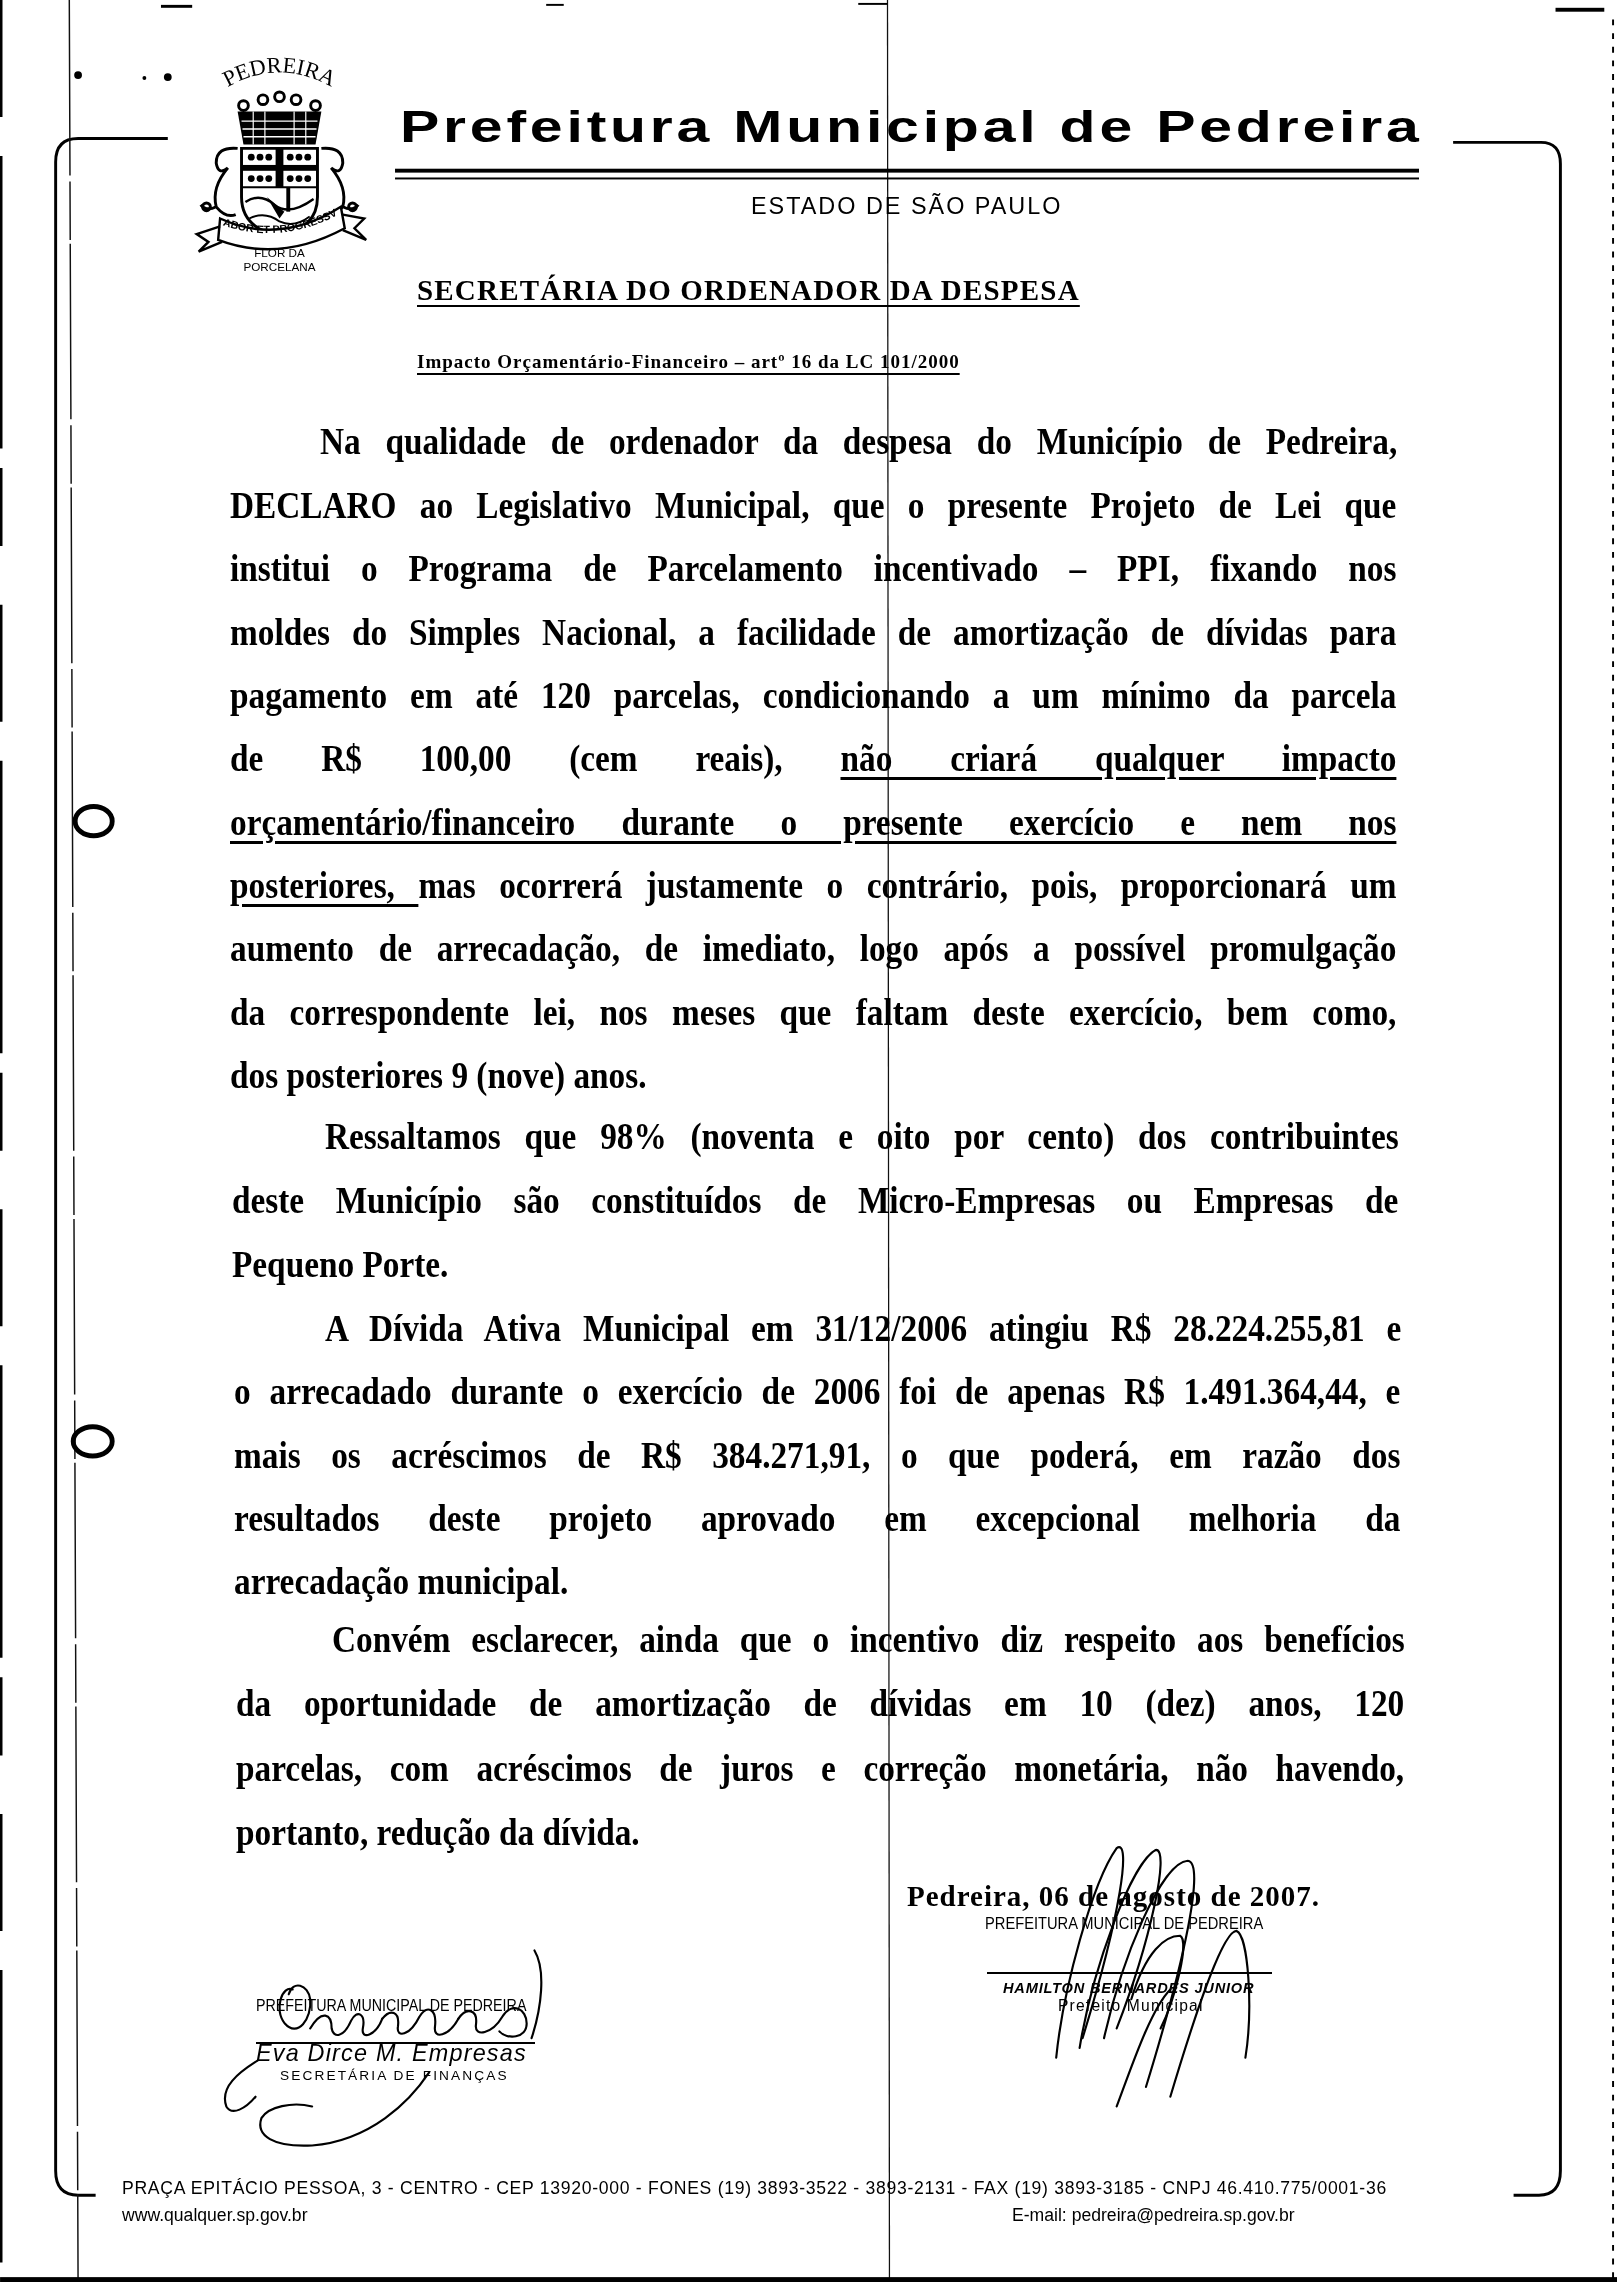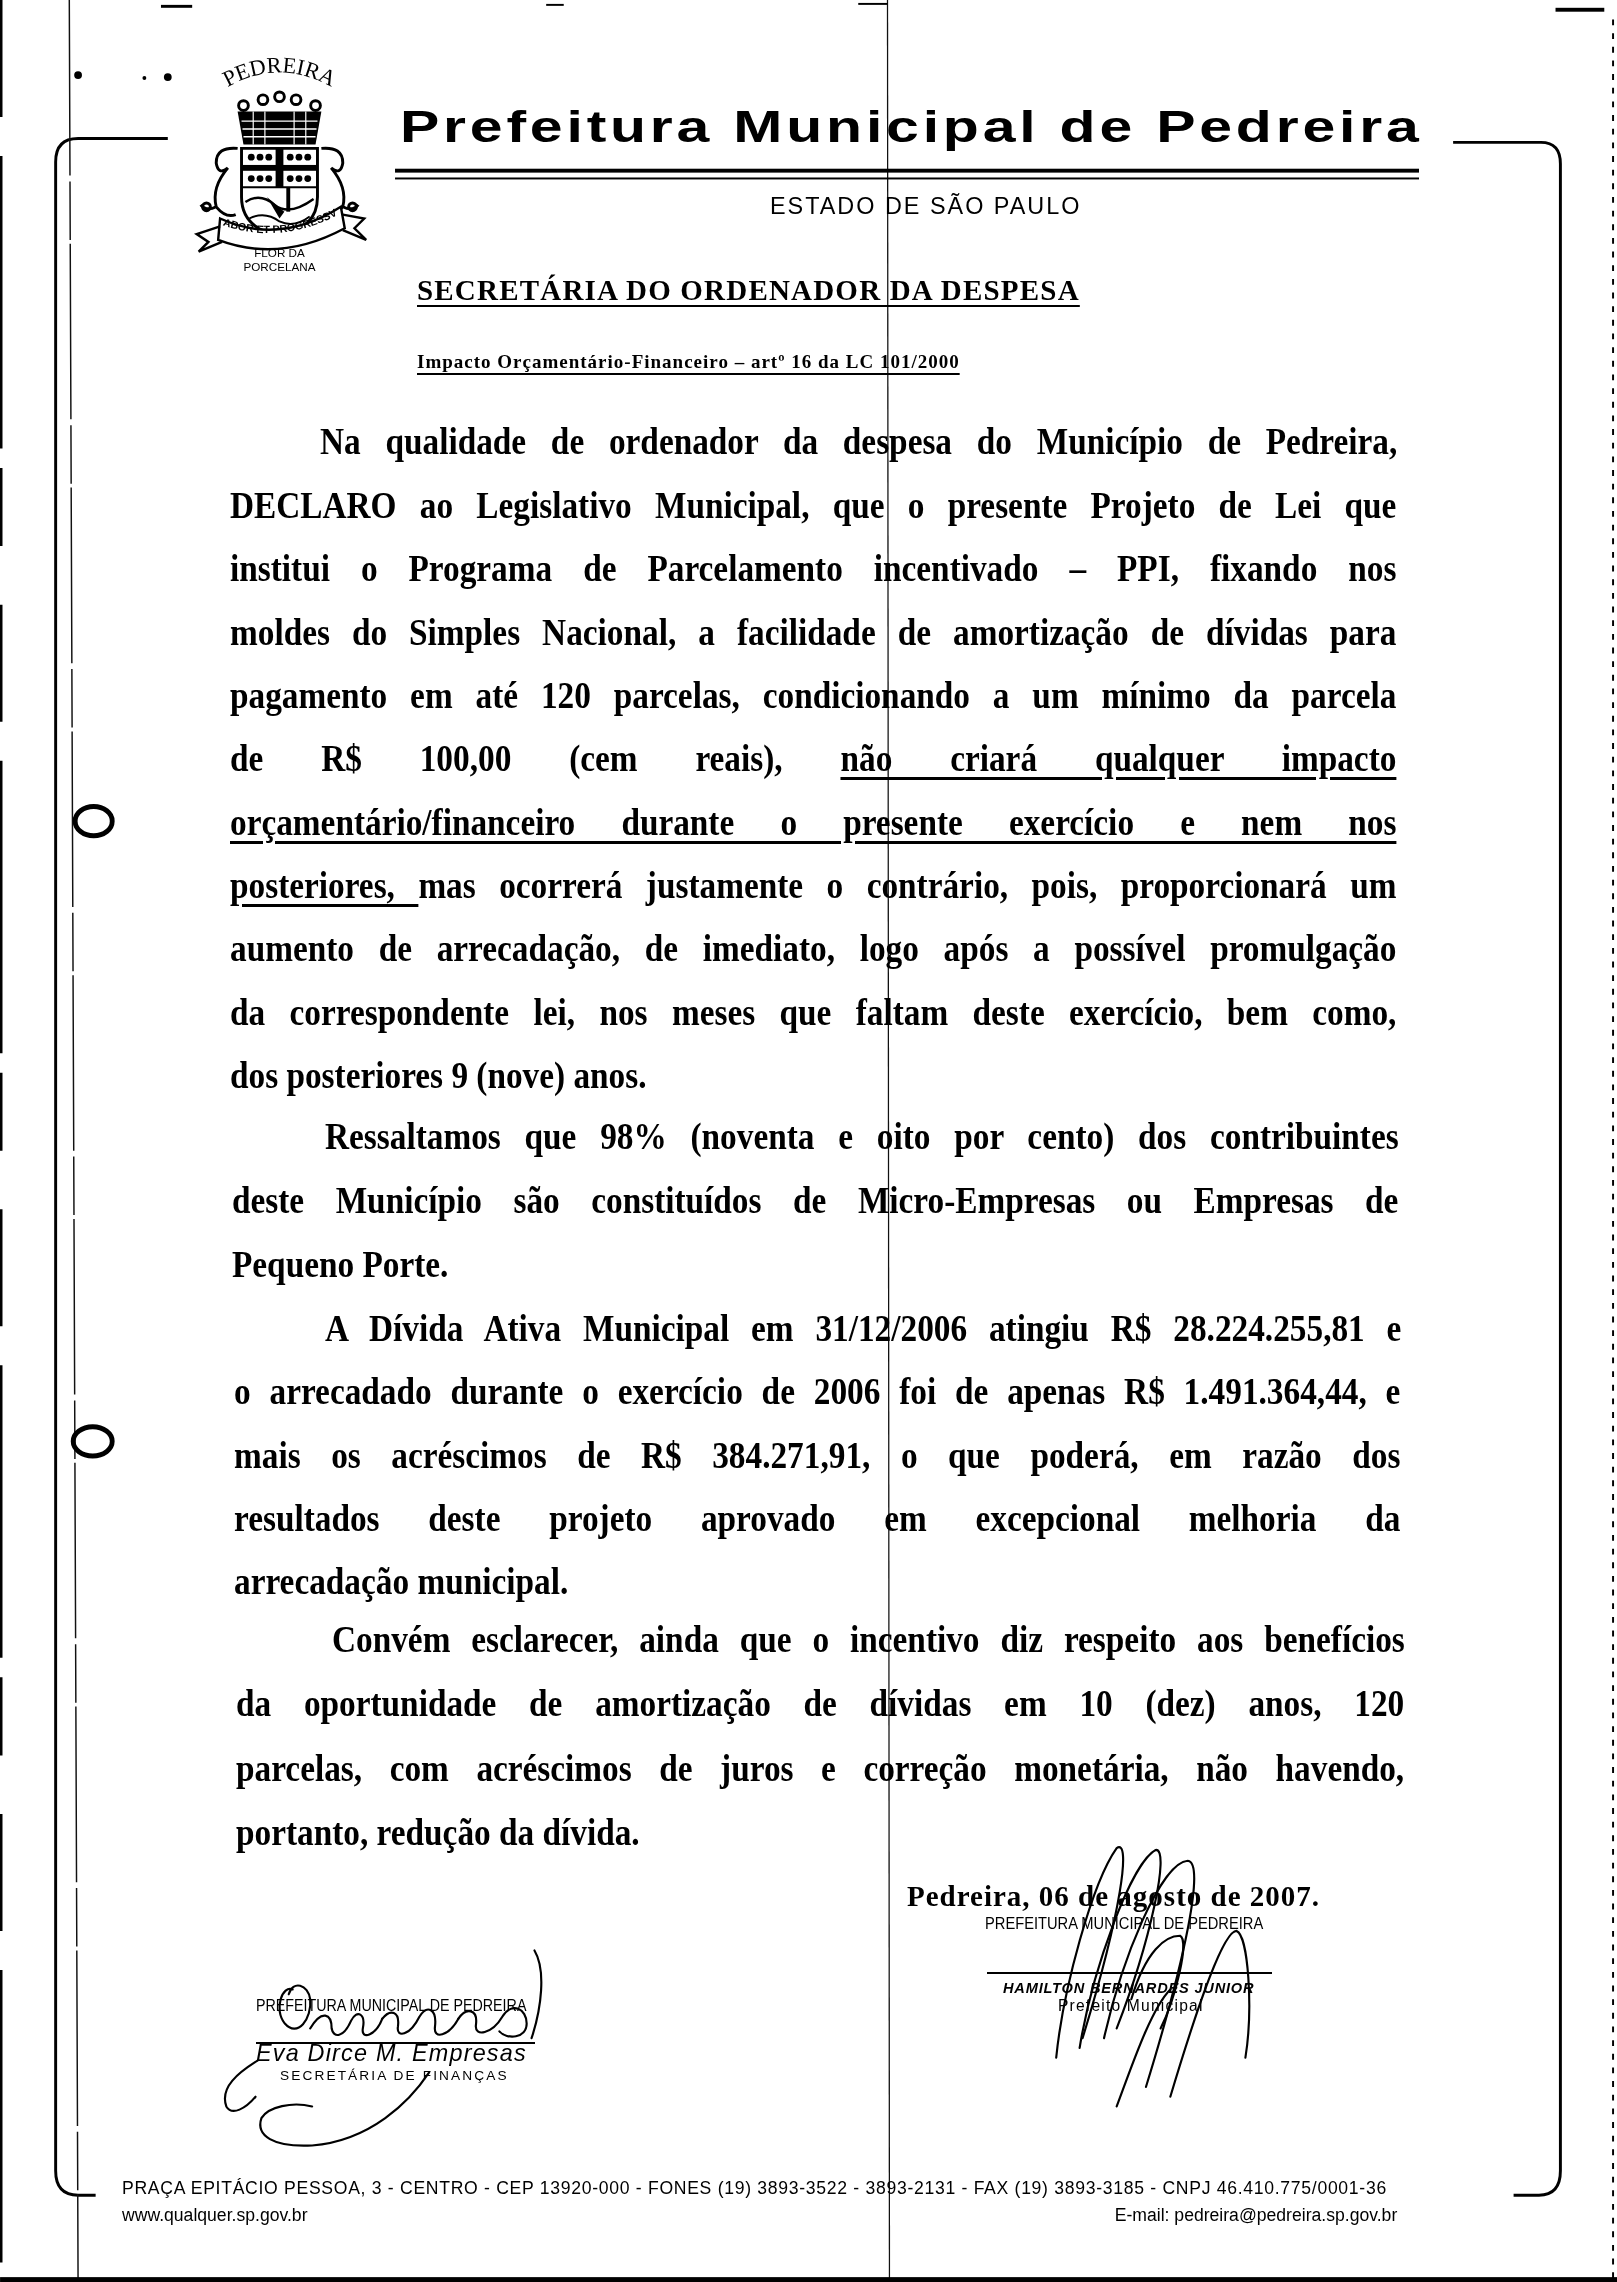--- a/index.html
+++ b/index.html
@@ -7,21 +7,21 @@
   .abs { position:absolute; }
   .decor { position:absolute; left:0; top:0; width:1618px; height:2282px; }
 
   .title {
     position:absolute; left:400px; top:101px; height:51px; line-height:51px;
     font-family:"Liberation Sans", sans-serif; font-weight:bold; font-size:45px;
     letter-spacing:2.9px; white-space:nowrap; transform:scaleX(1.31); transform-origin:0 0;
   }
   .subtitle {
     position:absolute; left:751px; top:193px; height:27px; line-height:27px;
-    font-family:"Liberation Sans", sans-serif; font-size:23.4px; letter-spacing:2px; white-space:nowrap;margin-left:19px;
+    font-family:"Liberation Sans", sans-serif; font-size:23.4px; letter-spacing:2px; white-space:nowrap;
   }
   .heading {
     position:absolute; left:417px; top:273px; height:35px; line-height:35px;
     font-family:"Liberation Serif", serif; font-weight:bold; font-size:29px; letter-spacing:1.2px;
     white-space:nowrap; text-decoration:underline; text-decoration-thickness:2px; text-underline-offset:4.9px;
   }
   .subheading {
     position:absolute; left:417px; top:344px; height:35px; line-height:35px;
     font-family:"Liberation Serif", serif; font-weight:bold; font-size:19px; letter-spacing:1px;
     white-space:nowrap; text-decoration:underline; text-decoration-thickness:2px; text-underline-offset:4.9px;
@@ -243,14 +243,14 @@
     <path d="M392,2070 C400,2060 410,2062 408,2078 C406,2090 420,2088 430,2068 C438,2055 448,2060 446,2078 C444,2092 460,2088 470,2070"></path>
     <path d="M470,2070 C478,2058 490,2060 488,2076 C486,2090 505,2085 515,2068 C525,2052 540,2060 540,2075 C540,2090 520,2092 512,2083"></path>
     <path d="M548,2000 C560,2020 555,2060 545,2090"></path>
     <path d="M264,2113 C245,2125 225,2140 232,2160 C238,2170 252,2162 262,2150"></path>
     <path d="M440,2125 C420,2155 380,2195 320,2200 C280,2202 262,2190 268,2172 C275,2160 300,2155 320,2160"></path>
   </g>
 </svg>
 
 <div class="footer" style="left:122px;top:2178px;letter-spacing:0.7px">PRAÇA EPITÁCIO PESSOA, 3 - CENTRO - CEP 13920-000 - FONES (19) 3893-3522 - 3893-2131 - FAX (19) 3893-3185 - CNPJ 46.410.775/0001-36</div>
 <div class="footer" style="left:122px;top:2205px">www.qualquer.sp.gov.br</div>
-<div class="footer" style="left:1012px;top:2205px;width:488px;text-align:center">E-mail: pedreira@pedreira.sp.gov.br</div>
+<div class="footer" style="left:1012px;top:2205px;width:488px;text-align:left">E-mail: pedreira@pedreira.sp.gov.br</div>
 
 
 </body></html>

